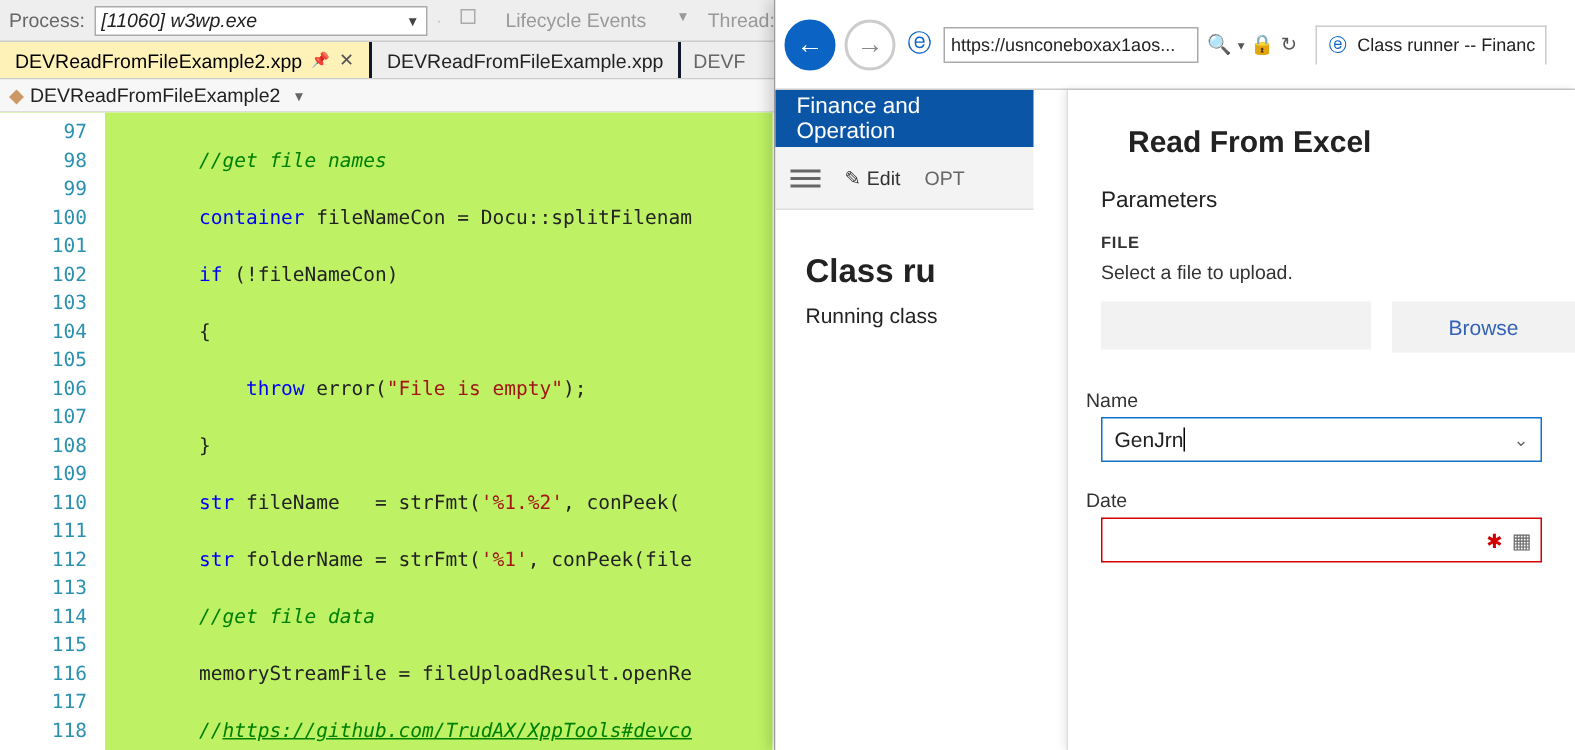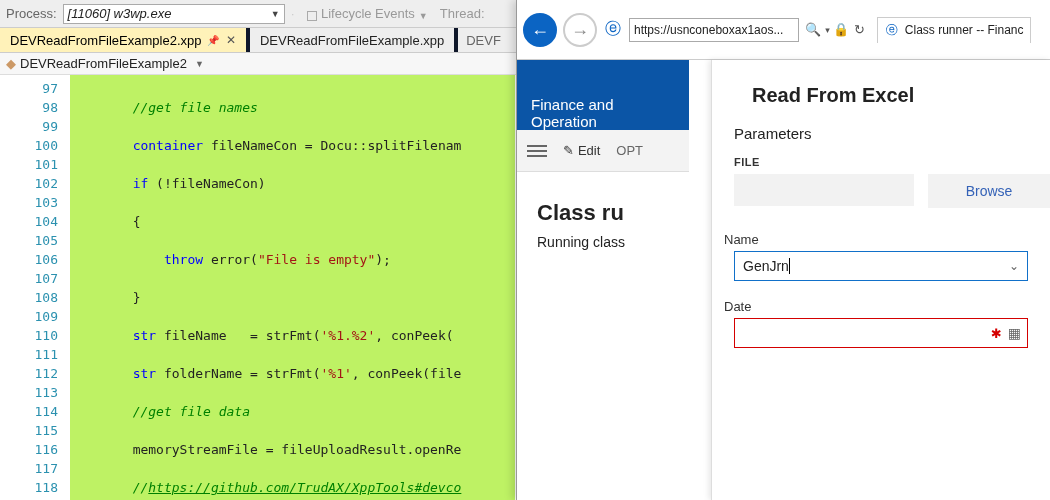--- a/index.html
+++ b/index.html
@@ -1,25 +1,25 @@
 <!DOCTYPE html>
 <html><head>
 <meta charset="utf-8">
 <style>
 *{box-sizing:border-box;margin:0;padding:0;}
 body{font-family:Segoe UI,Arial,sans-serif;font-size:13px;color:#222;background:#fff;width:1050px;height:500px;overflow:hidden;position:relative;}
 .top-bar{height:28px;background:#eee;border-bottom:1px solid #ccc;display:flex;align-items:center;padding:0 6px;gap:6px;}
 .top-bar .lbl{color:#666;}
 .proc-sel{width:222px;height:20px;border:1px solid #aaa;background:#fff;padding:0 4px;display:flex;align-items:center;justify-content:space-between;font-style:italic;}
 .proc-sel .caret{font-size:9px;color:#444;}
-.life{margin-left:6px;color:#999;display:flex;align-items:flex-end;gap:4px;}
+.life{margin-left:6px;color:#999;display:flex;align-items:flex-start;gap:20px;}
 .life .ico{width:10px;height:10px;border:1px solid #aaa;display:inline-block;}
 .thread{color:#999;margin-left:6px;}
 .tab-row{height:25px;background:#eee;border-bottom:1px solid #ccc;display:flex;align-items:stretch;}
-.tab{padding:0 10px;display:flex;align-items:center;gap:6px;border-right:4px solid #0f172a;background:#eee;}
+.tab{padding:0 10px;display:flex;align-items:center;gap:6px;border-right:2px solid #0f172a;background:#eee;}
 .tab.active{background:#fff2b9;color:#000;}
 .tab .pin{color:#888;font-size:10px;}
 .tab .close{color:#555;font-size:12px;cursor:pointer;}
 .tab3{display:flex;align-items:center;padding:0 8px;color:#666;}
 .path-row{height:22px;background:#f7f7f7;border-bottom:1px solid #ddd;display:flex;align-items:center;padding:0 6px;gap:4px;}
 .path-row .ico{color:#c96;}
 .path-row .caret{font-size:9px;margin-left:4px;color:#666;}
 .editor{display:flex;height:425px;width:515px;background:#bef264;font-family:Consolas,monospace;font-size:13px;overflow:hidden;}
 .gutter{width:70px;text-align:right;color:#2b91af;padding:4px 12px 0 0;line-height:19px;background:#fff;}
 .gnum{height:19px;}
@@ -33,21 +33,21 @@
 .btools{height:60px;background:#fff;display:flex;align-items:center;padding:0 6px;gap:6px;border-bottom:1px solid #ccc;}
 .navbtn{width:34px;height:34px;border-radius:50%;border:2px solid #0b64c3;background:#0b64c3;color:#fff;display:flex;align-items:center;justify-content:center;font-size:18px;}
 .navbtn.fwd{background:#fff;color:#888;border-color:#ccc;}
 .ieico{color:#0b64c3;font-size:16px;margin:0 2px;}
 .addr{flex:0 0 170px;height:24px;border:1px solid #aaa;display:flex;align-items:center;padding:0 4px;font-size:12px;overflow:hidden;white-space:nowrap;}
 .srch{display:flex;align-items:center;gap:4px;color:#555;}
 .srch .mag{font-size:13px;}
 .btab{display:flex;align-items:center;gap:5px;padding:0 6px;height:26px;background:#fff;border:1px solid #ccc;border-bottom:none;margin-left:6px;font-size:12px;overflow:hidden;white-space:nowrap;}
 .d365{display:flex;height:440px;}
 .d365-left{flex:0 0 172px;display:flex;flex-direction:column;}
-.d365-brand{height:70px;background:#0b55a6;color:#fff;display:flex;align-items:flex-end;padding:0 14px;font-size:15px;}
+.d365-brand{height:38px;background:#0b55a6;color:#fff;display:flex;align-items:center;padding:0 14px;font-size:15px;}
 .d365-cmd{height:42px;background:#f3f3f3;border-bottom:1px solid #ddd;display:flex;align-items:center;gap:16px;padding:0 10px;}
 .hamb{display:flex;flex-direction:column;gap:3px;width:20px;}
 .hamb span{height:2px;background:#666;}
 .edit{display:flex;align-items:center;gap:4px;color:#333;}
 .pen{font-size:13px;}
 .opt{color:#666;}
 .d365-main{flex:1;background:#fff;padding:28px 20px;}
 .h1{font-size:22px;font-weight:600;color:#222;margin-bottom:8px;}
 .body{font-size:14px;color:#222;}
 .panel{position:absolute;right:0;top:60px;width:339px;height:440px;background:#fff;border-left:1px solid #ddd;box-shadow:-2px 0 6px rgba(0,0,0,0.1);}
@@ -201,20 +201,21 @@
         <div class="h1">Class ru</div>
         <div class="body">Running class</div>
       </div>
     </div>
   </div>
 
   <div class="panel">
     <h2>Read From Excel</h2>
     <div class="section-h">Parameters</div>
     <div class="grp-lbl">FILE</div>
+    <div class="help">Select a file to upload.</div>
     <div class="file-row">
       <div class="file-box"></div>
       <div class="browse">Browse</div>
     </div>
     <div class="fld-lbl">Name</div>
     <div class="input-wrap">
       <div class="combo">
         <span class="val"><span>GenJrn</span><span class="cursor"></span></span>
         <span class="chev">⌄</span>
       </div>

